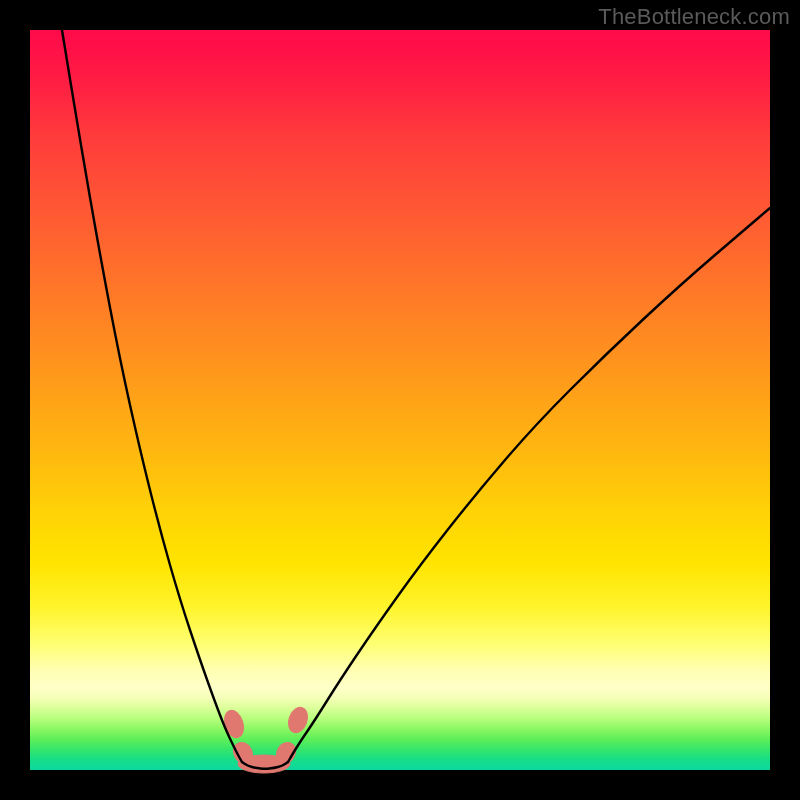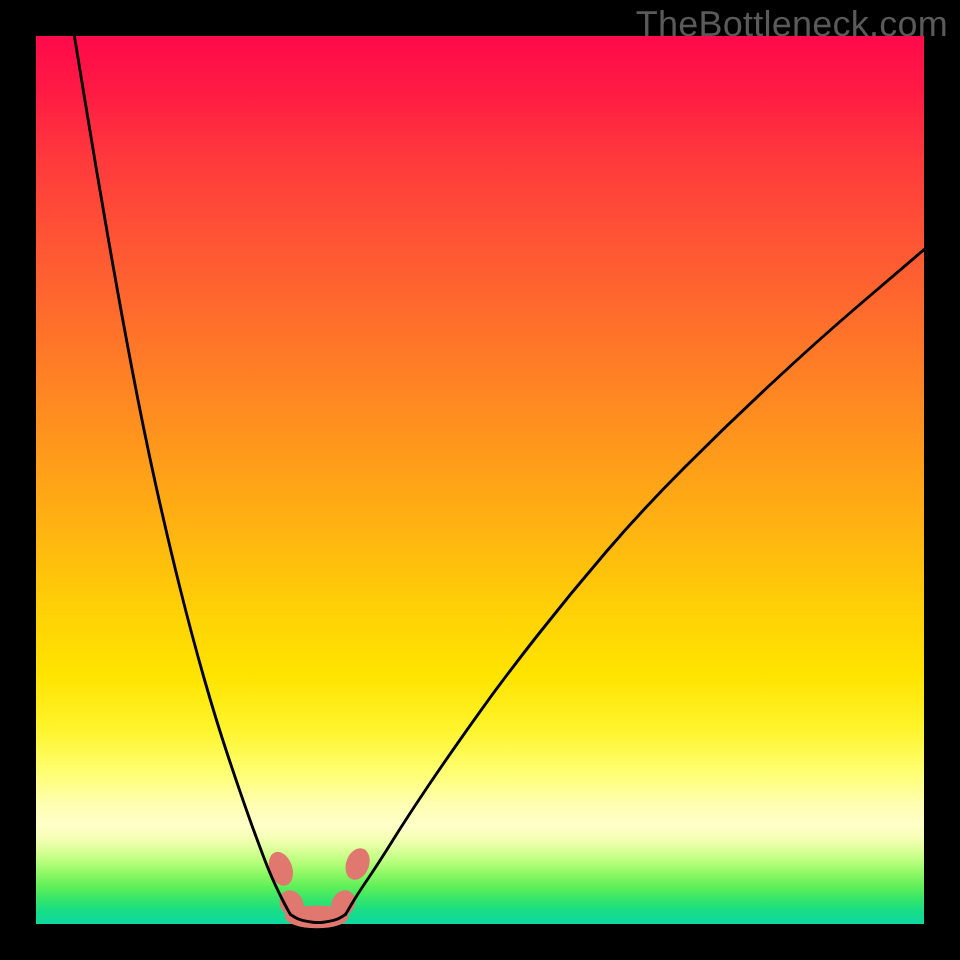--- a/index.html
+++ b/index.html
@@ -50,21 +50,21 @@
         #36e66a 97.2%,
         #17dd88 98.6%,
         #0cd8a0 100%
       );
   }
   .watermark {
     position: absolute;
     top: 4px;
     right: 10px;
     color: #5a5a5a;
-    font-size: 30px;
+    font-size: 22px;
     font-weight: 400;
     letter-spacing: 0.2px;
     user-select: none;
   }
   svg.curve {
     position: absolute;
     top: 0;
     left: 0;
     width: 740px;
     height: 740px;

